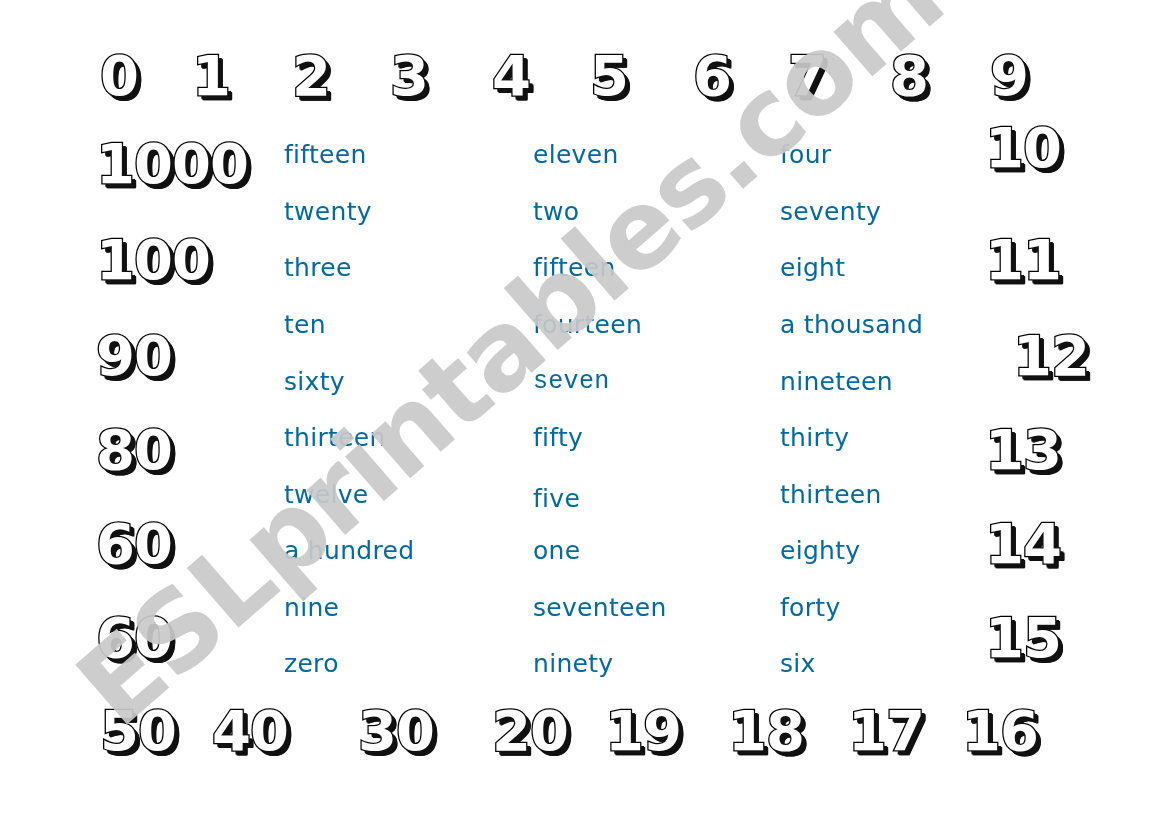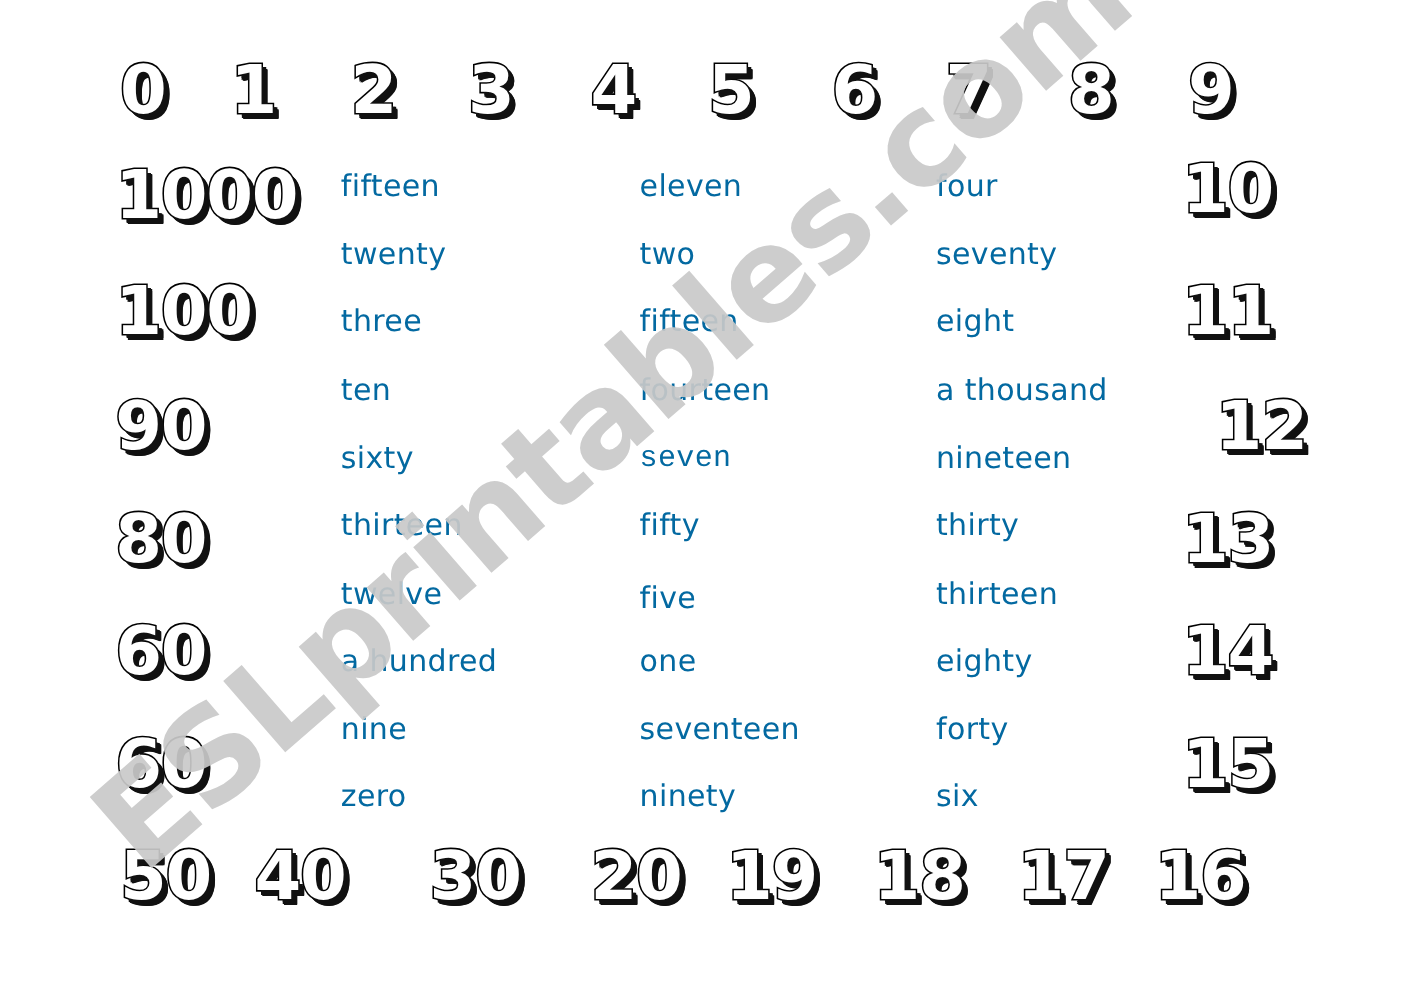--- a/index.html
+++ b/index.html
@@ -95,21 +95,21 @@
       <div class="bignum" style="left: 693px; top: 48px;">6</div>
       <div class="bignum" style="left: 788px; top: 48px;">7</div>
       <div class="bignum" style="left: 890px; top: 48px;">8</div>
       <div class="bignum" style="left: 990px; top: 48px;">9</div>
       <div class="bignum" style="left: 96px; top: 136px;">1000</div>
       <div class="bignum" style="left: 96px; top: 232px;">100</div>
       <div class="bignum" style="left: 96px; top: 328px;">90</div>
       <div class="bignum" style="left: 96px; top: 422px;">80</div>
       <div class="bignum" style="left: 96px; top: 516px;">60</div>
       <div class="bignum" style="left: 96px; top: 610px;">60</div>
-      <div class="bignum" style="left: 985px; top: 131px;">10</div>
+      <div class="bignum" style="left: 985px; top: 120px;">10</div>
       <div class="bignum" style="left: 985px; top: 232px;">11</div>
       <div class="bignum" style="left: 985px; top: 328px; margin-left: 28px;">12</div>
       <div class="bignum" style="left: 985px; top: 422px;">13</div>
       <div class="bignum" style="left: 985px; top: 516px;">14</div>
       <div class="bignum" style="left: 985px; top: 610px;">15</div>
       <div class="bignum" style="left: 100px; top: 703px;">50</div>
       <div class="bignum" style="left: 212px; top: 703px;">40</div>
       <div class="bignum" style="left: 358px; top: 703px;">30</div>
       <div class="bignum" style="left: 492px; top: 703px;">20</div>
       <div class="bignum" style="left: 605px; top: 703px;">19</div>

